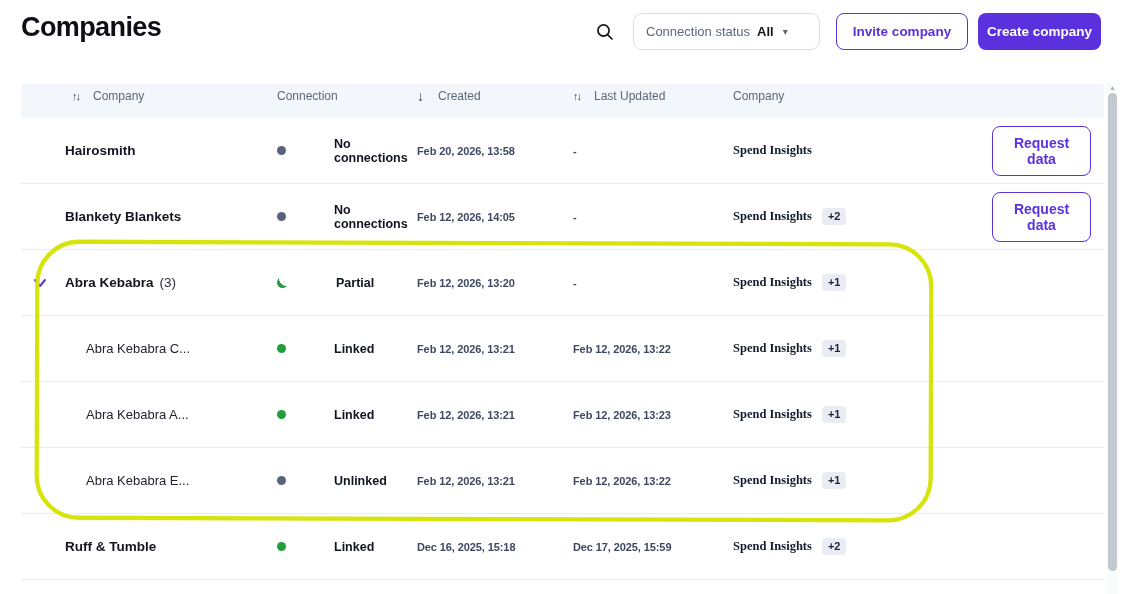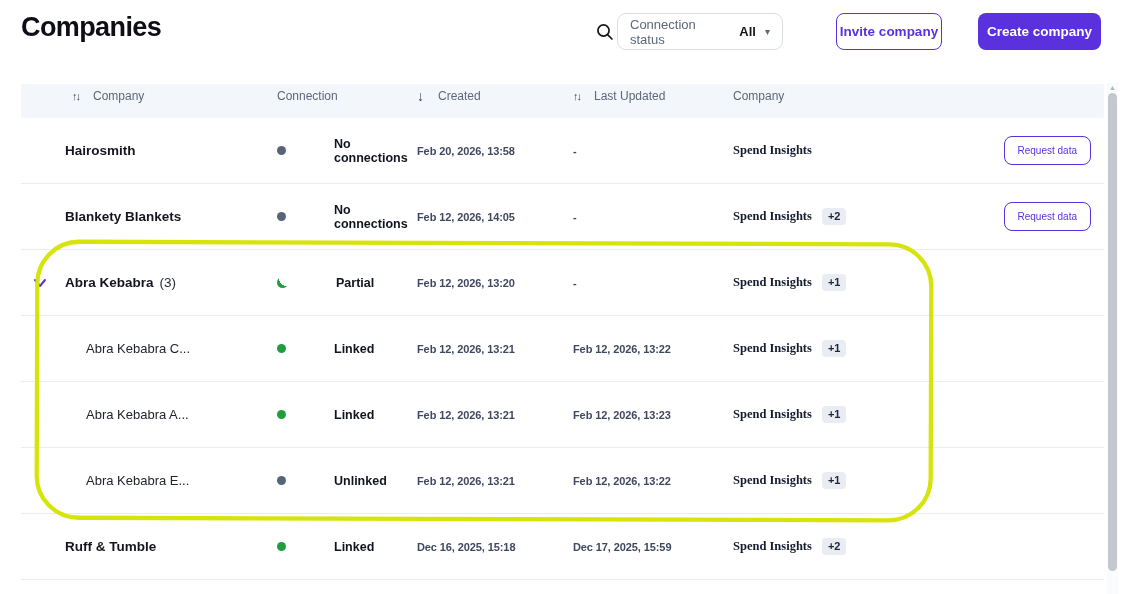--- a/index.html
+++ b/index.html
@@ -7,26 +7,26 @@
     --header-bg:#f3f6fa; --row-border:#e9edf2;
   }
   *{box-sizing:border-box; margin:0; padding:0;}
   body{font-family:"Liberation Sans",sans-serif; background:#fff; width:1127px; height:594px; overflow:hidden; position:relative;}
   .page{position:absolute; inset:0; background:#fff;}
 
   
   .topbar{position:absolute; left:21px; right:25px; top:10px; height:44px;}
   .page-title{position:absolute; left:0; top:2px; font-size:27px; font-weight:800; letter-spacing:-0.6px; color:#0e0e16;}
   .search-btn{position:absolute; left:572px; top:10px; width:24px; height:24px; display:flex; align-items:center; justify-content:center; background:none; border:none; cursor:pointer;}
-  .filter-select{position:absolute; left:596px; top:3px; width:166px; height:37px; border:1px solid #d9dde4; border-radius:9px; background:#fff; display:flex; align-items:center; padding:0 12px; gap:7px; cursor:pointer;}
+  .filter-select{position:absolute; left:612px; top:3px; width:187px; height:37px; border:1px solid #d9dde4; border-radius:9px; background:#fff; display:flex; align-items:center; padding:0 12px; gap:7px; cursor:pointer;}
   .filter-label{font-size:13px; color:#5d6878;}
   .filter-value{font-size:13px; font-weight:700; color:#14141e;}
   .filter-caret{font-size:10px; color:#5d6878; margin-left:2px;}
   .btn{height:37px; border-radius:8px; font-size:13.5px; font-weight:700; display:flex; align-items:center; justify-content:center; cursor:pointer; font-family:"Liberation Sans",sans-serif;}
-  .btn-outline{position:absolute; left:815px; top:3px; width:106px; background:#fff; border:1.5px solid var(--accent); color:var(--accent);}
+  .btn-outline{position:absolute; left:815px; top:3px; width:132px; background:#fff; border:1.5px solid var(--accent); color:var(--accent);}
   .btn-solid{position:absolute; left:957px; top:3px; width:123px; background:var(--accent); border:none; color:#fff;}
 
   
   .table{position:absolute; left:21px; top:84px; width:1083px;}
   .grid{display:grid; grid-template-columns:44px 212px 140px 156px 160px 259px 1fr; align-items:center;}
   .thead{height:34px; background:var(--header-bg); border-radius:2px;}
   .th{font-size:12px; color:#5d6878; font-weight:500; display:flex; align-items:center; gap:14px;}
   .sort-icon{font-size:11px; color:#3f4654; letter-spacing:-2px; line-height:1;}
   .sort-icon.desc{font-size:14px; letter-spacing:0;}
   .th-company{padding-left:7px; grid-column:2;}
@@ -41,21 +41,21 @@
   .dot{width:9px; height:9px; border-radius:50%; flex:0 0 auto;}
   .dot.k-none,.dot.k-unlinked{background:var(--slate);}
   .dot.k-linked{background:var(--green);}
   .dot.k-partial{width:11px; height:11px;
     background:radial-gradient(circle 7.5px at 9px 2px, rgba(0,0,0,0) 0 6.8px, var(--green) 6.9px);}
   .date-cell{font-size:11px; font-weight:700; color:#3f4860; letter-spacing:-0.1px;}
   .products{display:flex; align-items:center; gap:10px;}
   .products-label{font-size:12.5px; font-weight:600; color:#141c2e;font-family:Liberation Serif, serif;}
   .badge{background:#e9edf3; color:#20283a; font-size:11px; font-weight:700; padding:3px 6px; border-radius:4px; line-height:1;}
   .cell-action{display:flex; justify-content:flex-end; padding-right:13px;}
-  .request-btn{background:#fff; border:1.5px solid var(--accent); color:var(--accent); font-weight:400; font-size:10px; border-radius:8px; padding:8px 13px; cursor:pointer; font-family:"Liberation Sans",sans-serif;}
+  .request-btn{background:#fff; border:1.5px solid var(--accent); color:var(--accent); font-weight:700; font-size:14px; border-radius:8px; padding:8px 13px; cursor:pointer; font-family:"Liberation Sans",sans-serif;}
   .chevron-icon{display:flex;}
 
   
   .scrollbar{position:absolute; right:9px; top:83px; width:11px; height:511px; background:#fafbfc;}
   .scroll-arrow{position:absolute; top:0; left:0; width:11px; text-align:center; font-size:7px; color:#aeb4bc; line-height:10px;}
   .scroll-thumb{position:absolute; left:1px; top:10px; width:9px; height:478px; background:#c3c8cf; border-radius:6px;}
 
   
   .highlight-svg{position:absolute; inset:0; pointer-events:none;}
   .highlight-svg rect{stroke:var(--highlight);}

